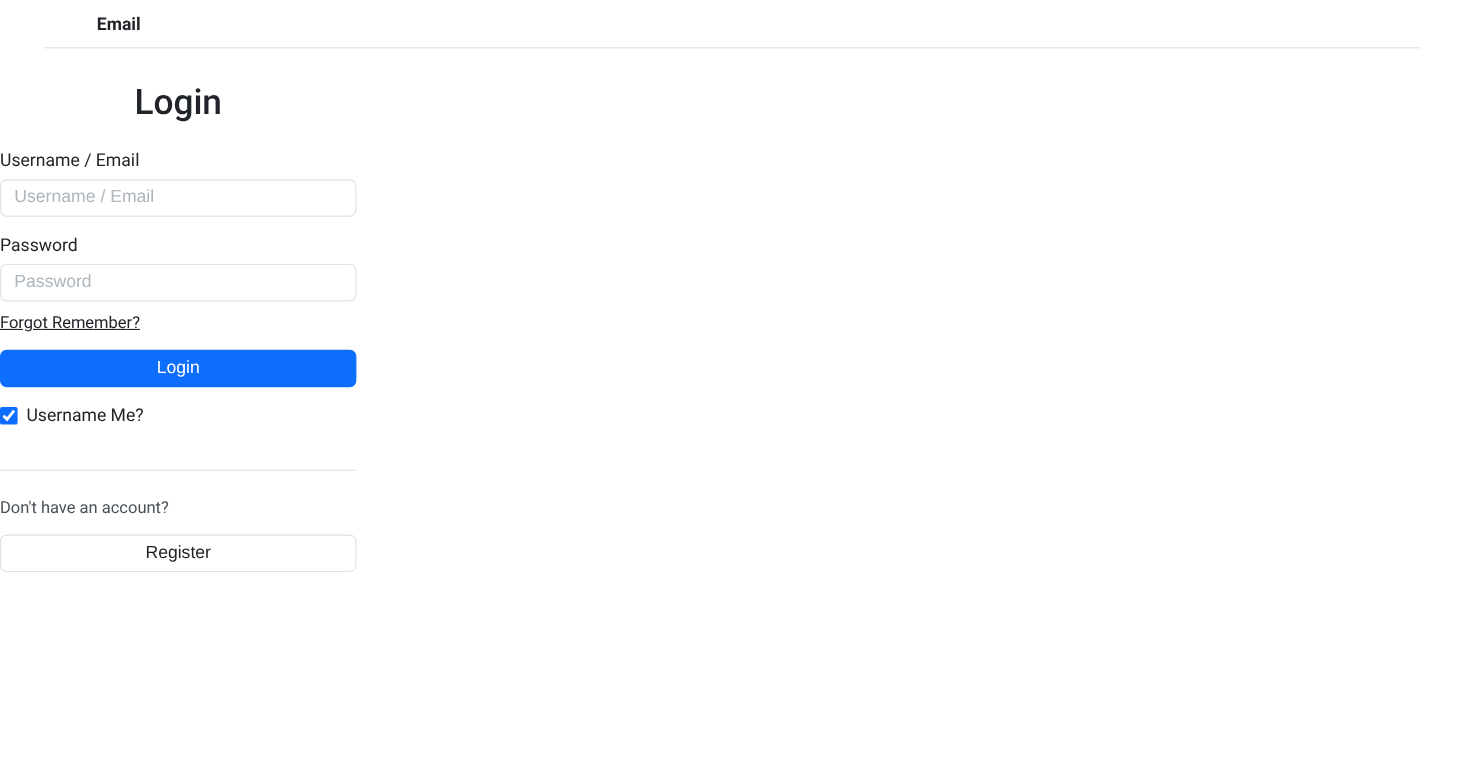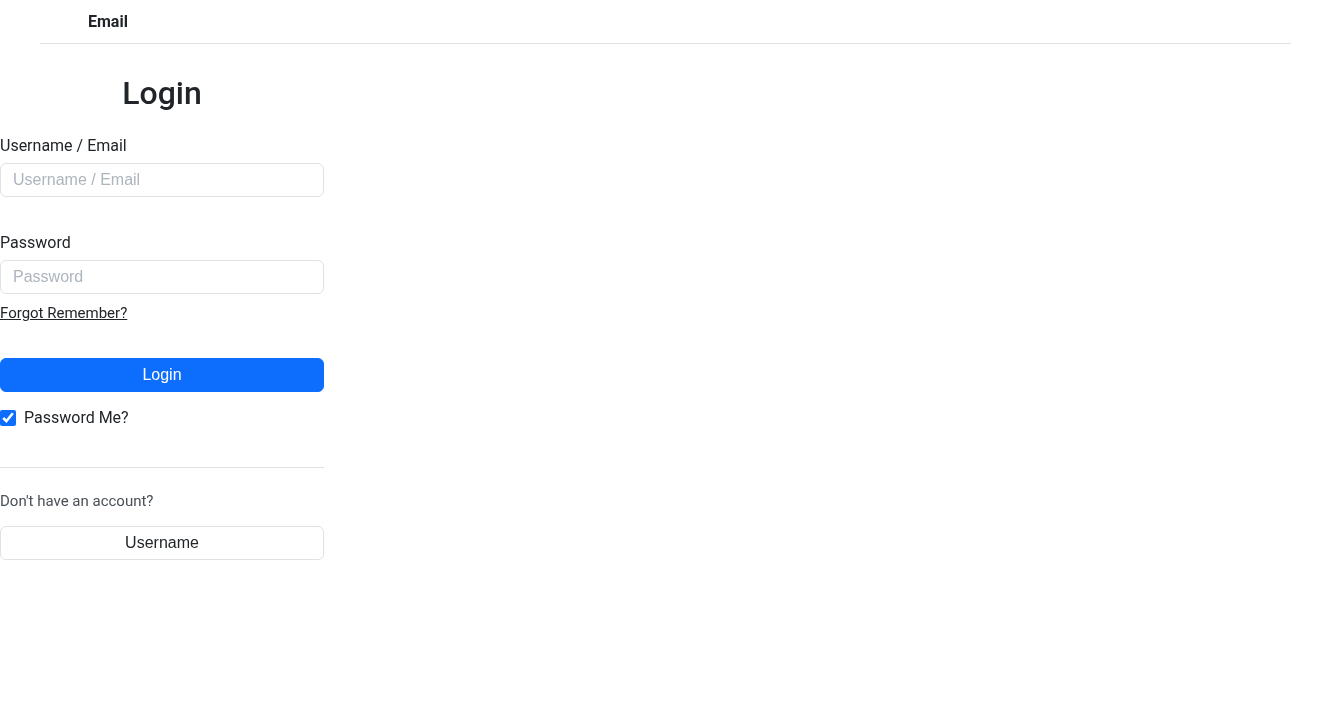--- a/index.html
+++ b/index.html
@@ -31,21 +31,21 @@
       width: 324px;
     }
     .page-title {
       font-size: 32px;
       font-weight: 500;
       text-align: center;
       margin-bottom: 24px;
       color: #212529;
     }
     .form-group {
-      margin-bottom: 36px;
+      margin-bottom: 16px;
     }
     .form-label {
       display: block;
       font-size: 16px;
       color: #212529;
       margin-bottom: 8px;
     }
     .form-control {
       width: 100%;
       padding: 7px 12px;
@@ -133,22 +133,22 @@
     <div class="form-group">
       <label class="form-label">Password</label>
       <input type="password" class="form-control" placeholder="Password" style="">
       <a href="#" class="forgot-link">Forgot Remember?</a>
     </div>
 
     <button class="btn btn-primary">Login</button>
 
     <div class="form-check">
       <input type="checkbox" class="form-check-input" checked="" style="">
-      <label class="form-check-label">Password Me?</label>
+      <label class="form-check-label">Username Me?</label>
     </div>
 
     <hr class="divider">
 
     <p class="register-prompt">Don't have an account?</p>
 
-    <button class="btn btn-outline">Username</button>
+    <button class="btn btn-outline">Register</button>
   </div>
 </div>
 
 </body></html>

